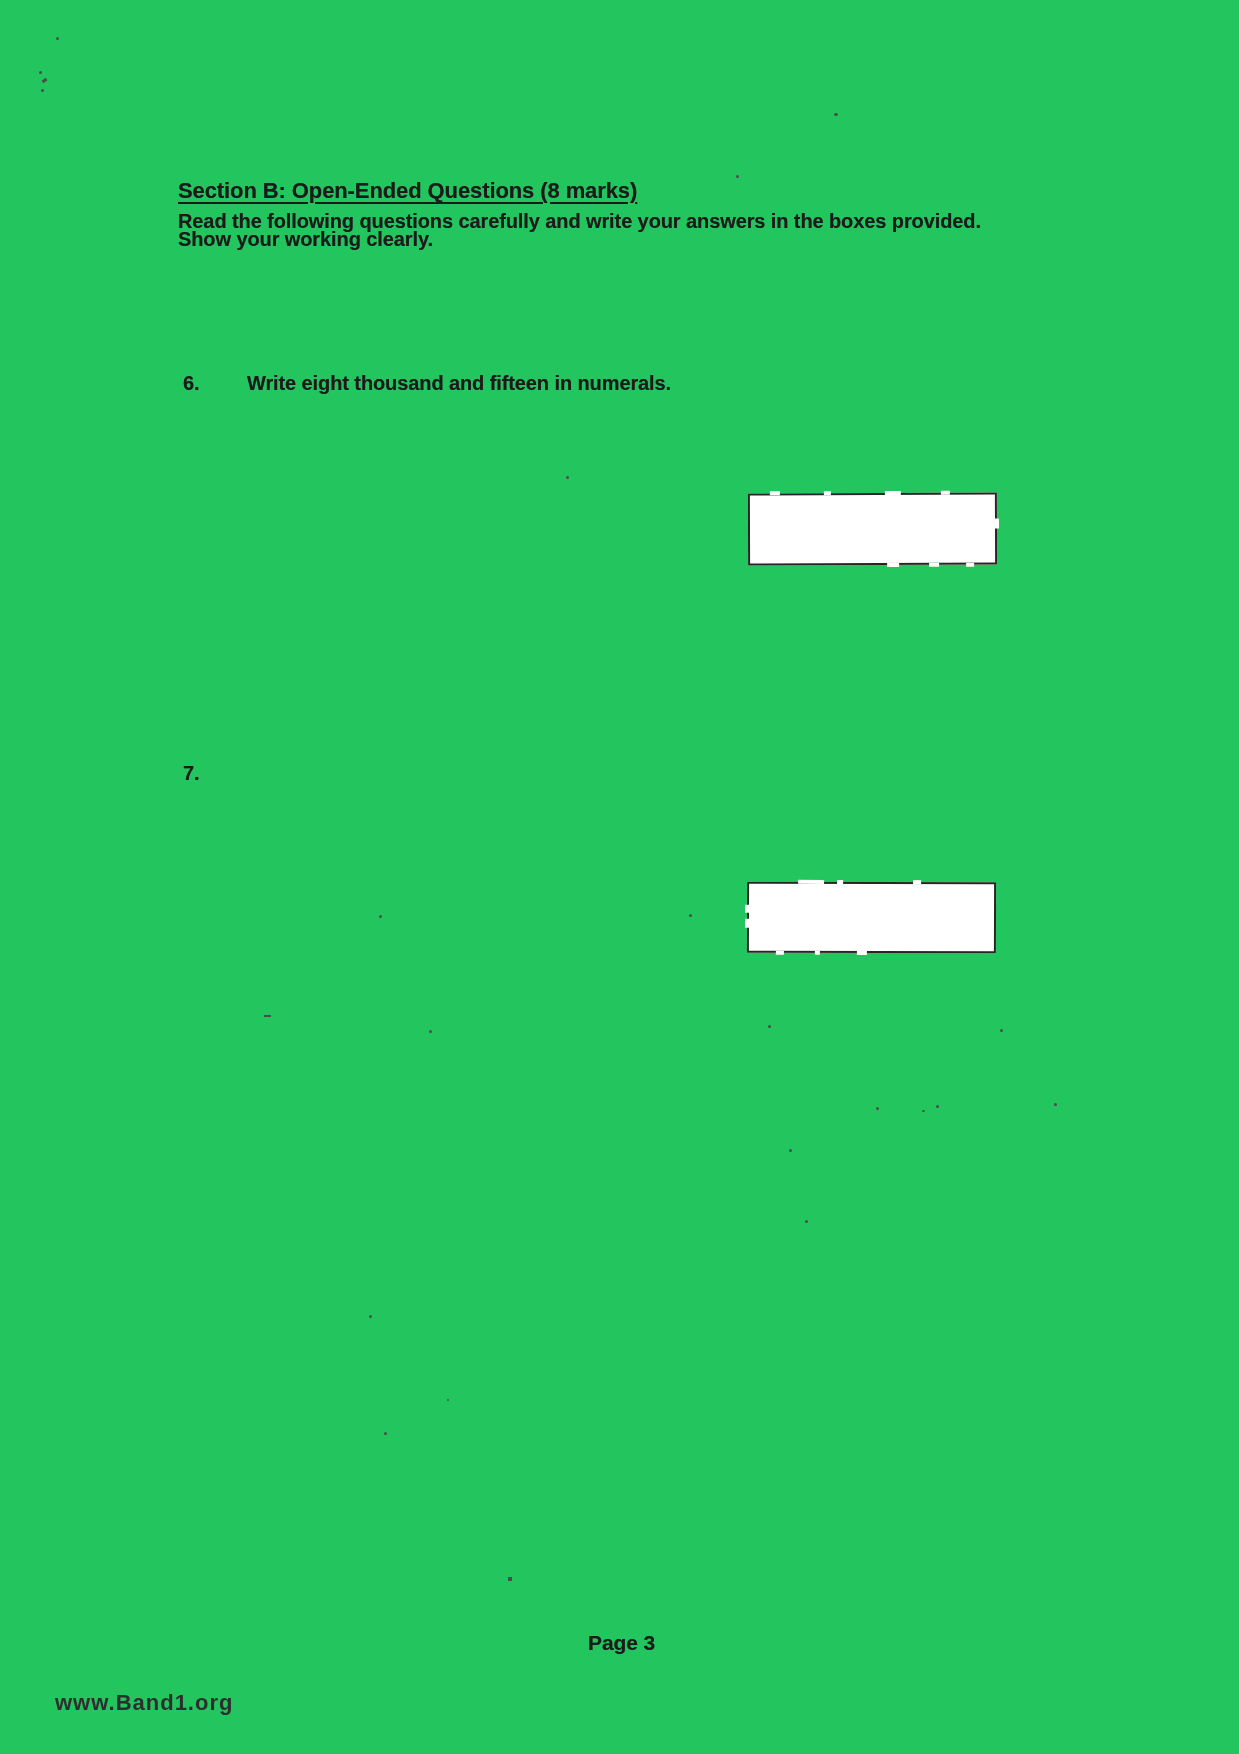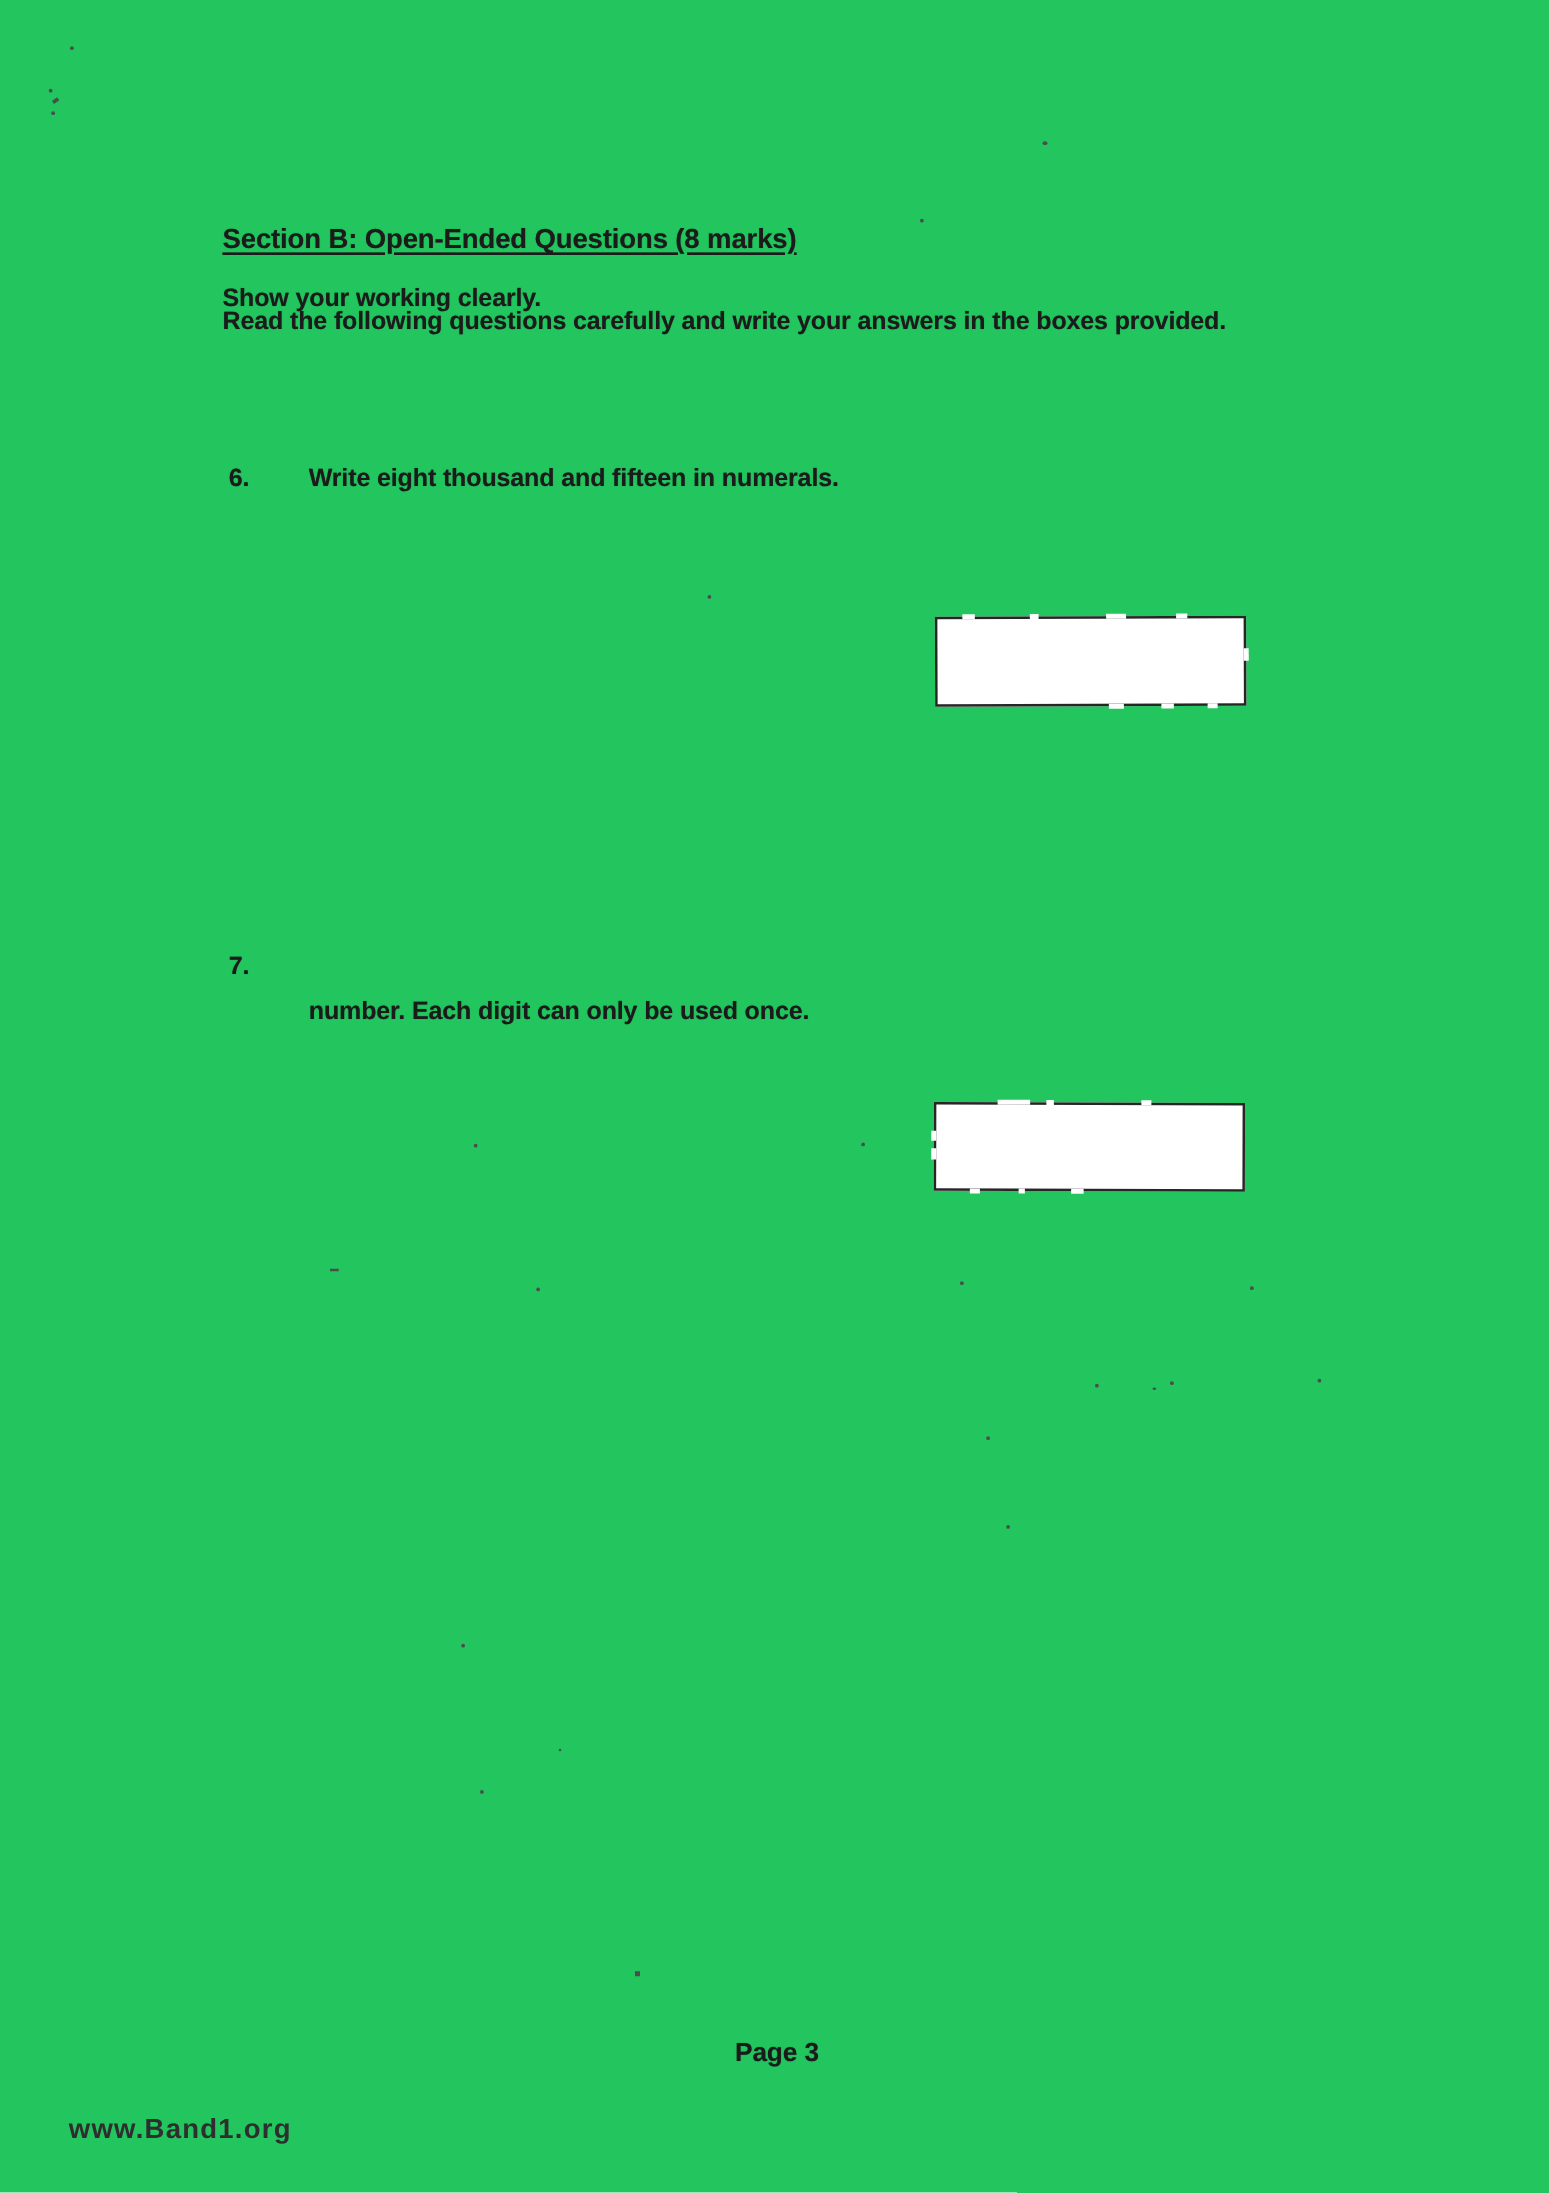--- a/index.html
+++ b/index.html
@@ -18,21 +18,21 @@
     white-space:nowrap;
     position:absolute;
   }
   .heading{
     top:178px;left:178px;
     font-size:22px;
     text-decoration:underline;
     text-decoration-thickness:2px;
     text-underline-offset:4px;
   }
-  .instr1{top:210px;left:178px;font-size:20px;margin-top:36px;}
+  .instr1{top:210px;left:178px;font-size:20px;}
   .instr2{top:228px;left:178px;font-size:20px;}
   .q6num{top:372px;left:183px;font-size:20px;}
   .q6text{top:372px;left:247px;font-size:20px;}
   .q7num{top:762px;left:183px;font-size:20px;}
   .q7l1{top:762px;left:247px;font-size:20px;}
   .q7l2{top:798px;left:247px;font-size:20px;}
   .pagenum{top:1631px;left:588px;font-size:21px;}
   .url{
     position:absolute;top:1690px;left:55px;
     font-family:Liberation Sans, sans-serif;
@@ -68,21 +68,20 @@
     <div class="g" style="left:30%;top:-4px;width:7px;height:4px;"></div>
     <div class="g" style="left:55%;top:-4px;width:16px;height:4px;"></div>
     <div class="g" style="left:78%;top:-4px;width:9px;height:4px;"></div>
     <div class="g" style="left:56%;bottom:-4px;width:12px;height:4px;"></div>
     <div class="g" style="left:73%;bottom:-4px;width:10px;height:4px;"></div>
     <div class="g" style="left:88%;bottom:-4px;width:8px;height:4px;"></div>
     <div class="g" style="right:-4px;top:35%;width:4px;height:10px;"></div>
   </div>
 
   <div class="ink q7num">7.</div>
-  <div class="ink q7l2">number. Each digit can only be used once.</div>
   <div class="answer-box box7">
     <div class="g" style="left:20%;top:-4px;width:26px;height:4px;"></div>
     <div class="g" style="left:36%;top:-4px;width:6px;height:4px;"></div>
     <div class="g" style="left:67%;top:-4px;width:8px;height:4px;"></div>
     <div class="g" style="left:-4px;top:32%;width:4px;height:8px;"></div>
     <div class="g" style="left:-4px;top:52%;width:4px;height:9px;"></div>
     <div class="g" style="left:11%;bottom:-4px;width:8px;height:4px;"></div>
     <div class="g" style="left:27%;bottom:-4px;width:5px;height:4px;"></div>
     <div class="g" style="left:44%;bottom:-4px;width:10px;height:4px;"></div>
   </div>

